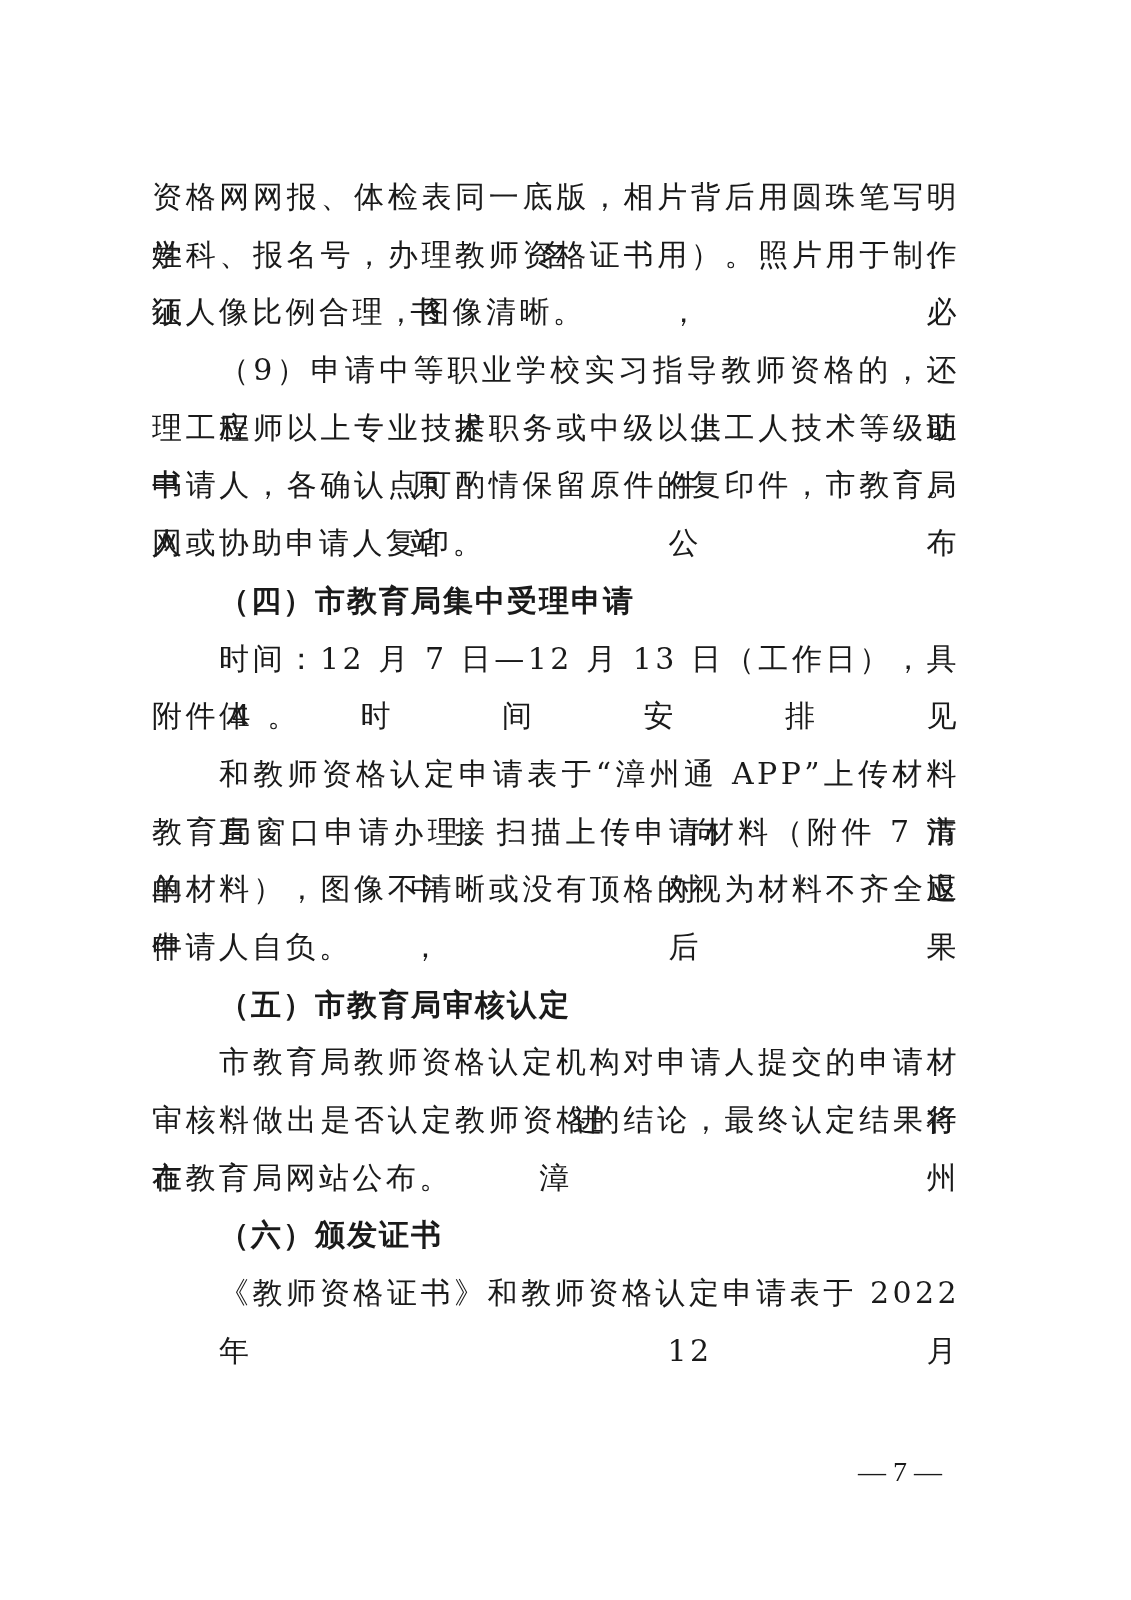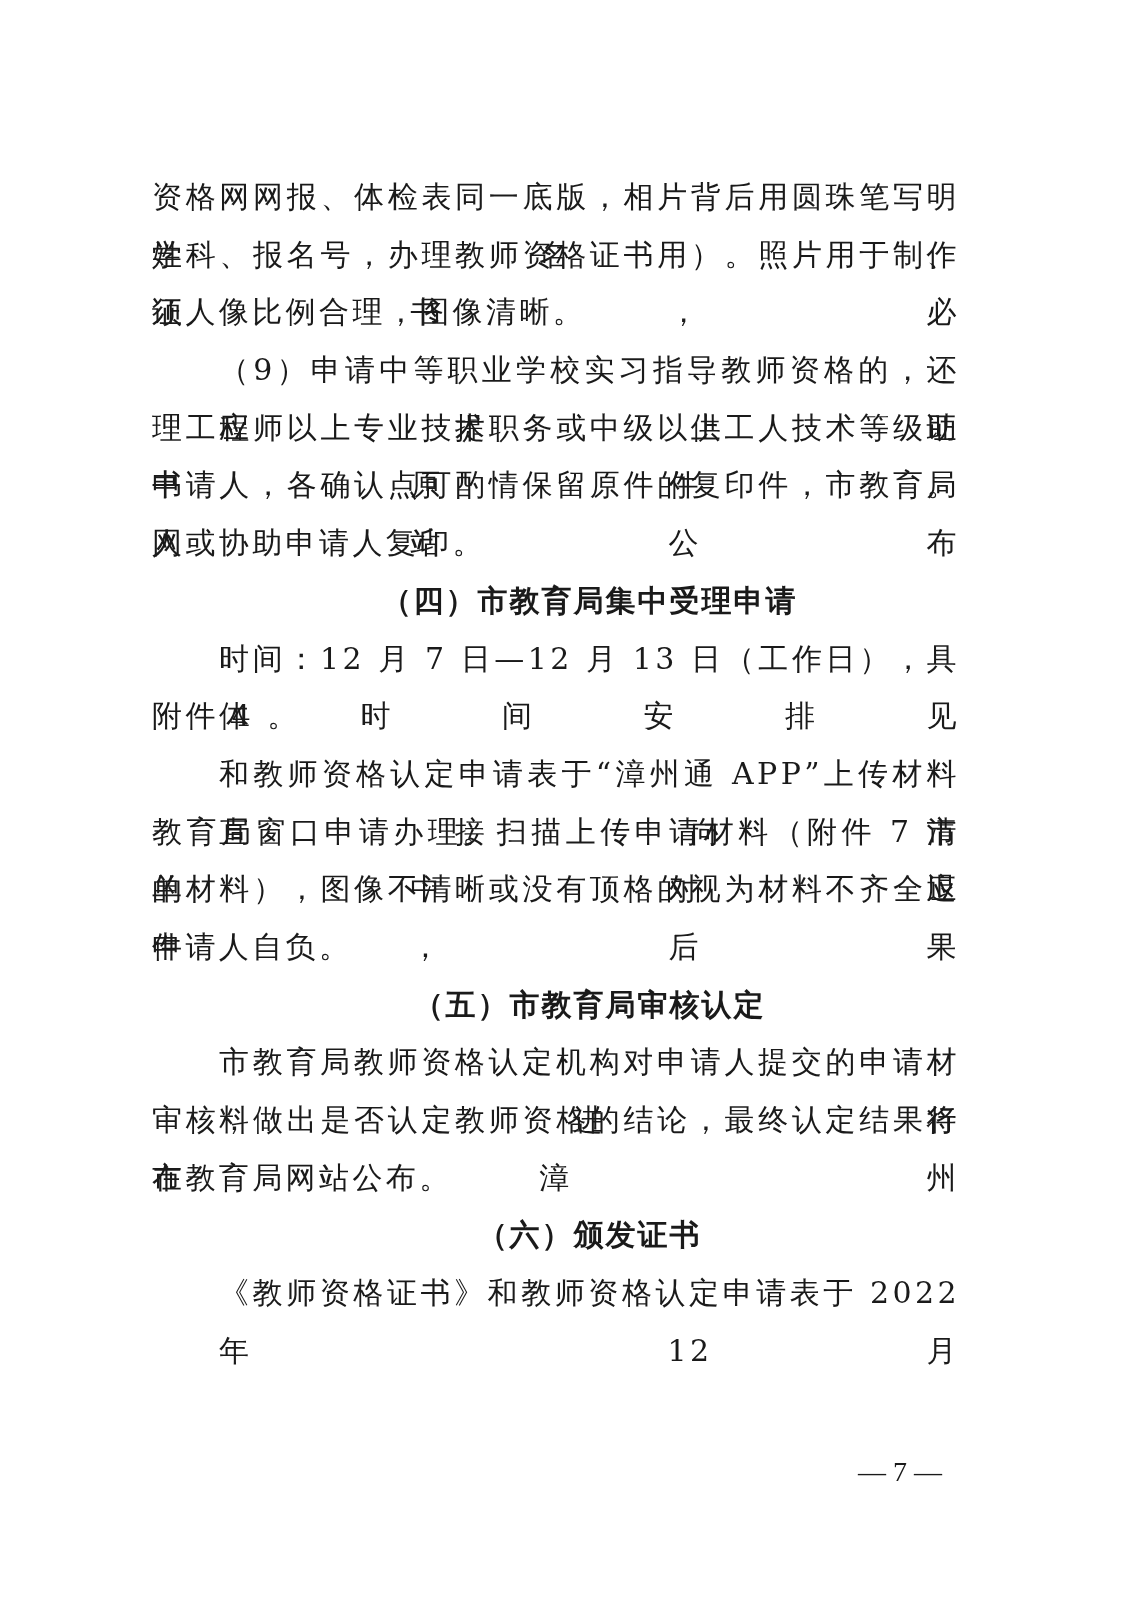--- a/index.html
+++ b/index.html
@@ -24,21 +24,20 @@
     .line {
       height: 57.7px;
       line-height: 57.7px;
       font-size: 30px;
       letter-spacing: 3.4px;
       white-space: nowrap;
       overflow: visible;
     }
     .indent {
       padding-left: 67px;
-      text-align: center;
     }
     .heading {
       font-weight: bold;
       letter-spacing: 2px;
     }
     .justify {
       text-align: justify;
       text-align-last: justify;
       white-space: normal;
     }

